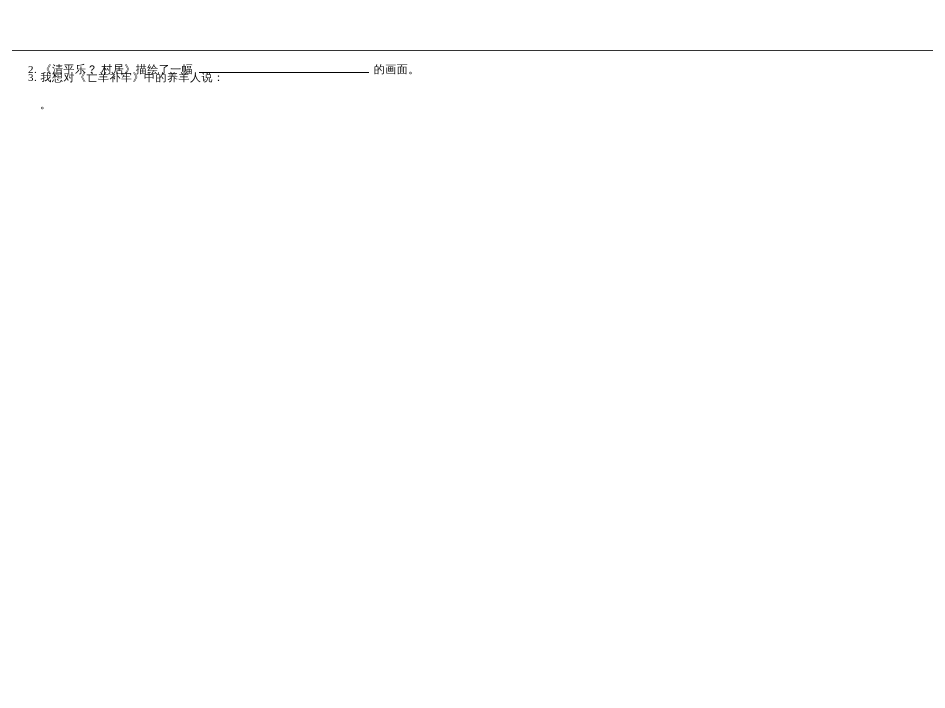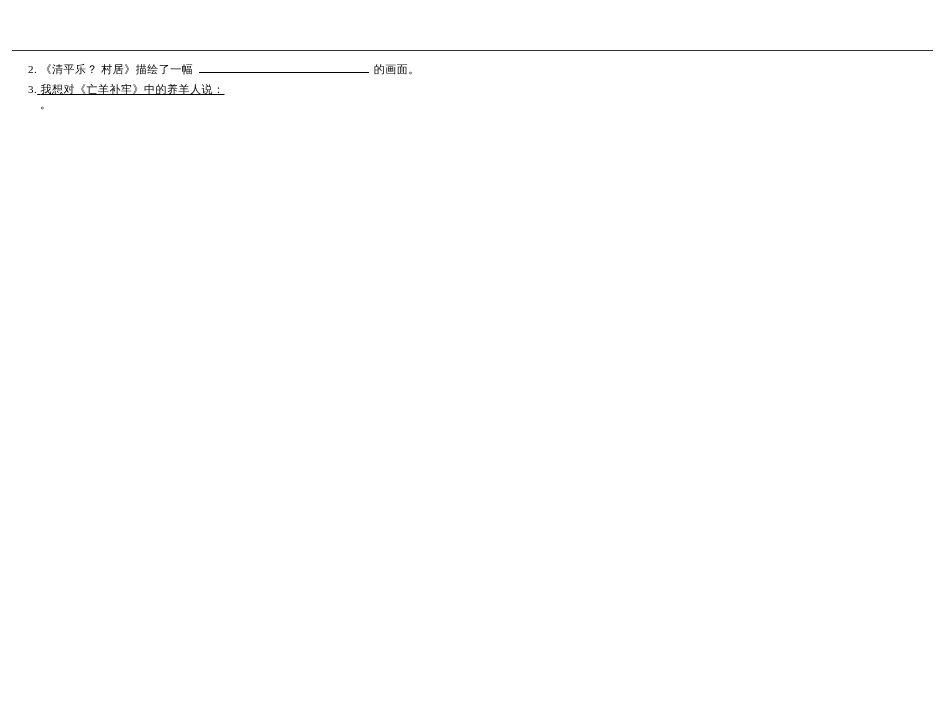--- a/index.html
+++ b/index.html
@@ -32,23 +32,22 @@
       line-height: 1.8;
       letter-spacing: 0.5px;
     }
     .question-2 {
       position: absolute;
       top: 60px;
       left: 28px;
     }
     .question-3 {
       position: absolute;
-      top: 80px;
+      top: 68px;
       left: 28px;
-      text-decoration: underline;
     }
     .question-3-cont {
       position: absolute;
       top: 95px;
       left: 40px;
     }
     .q-number {
       display: inline-block;
     }
     .blank-line {

